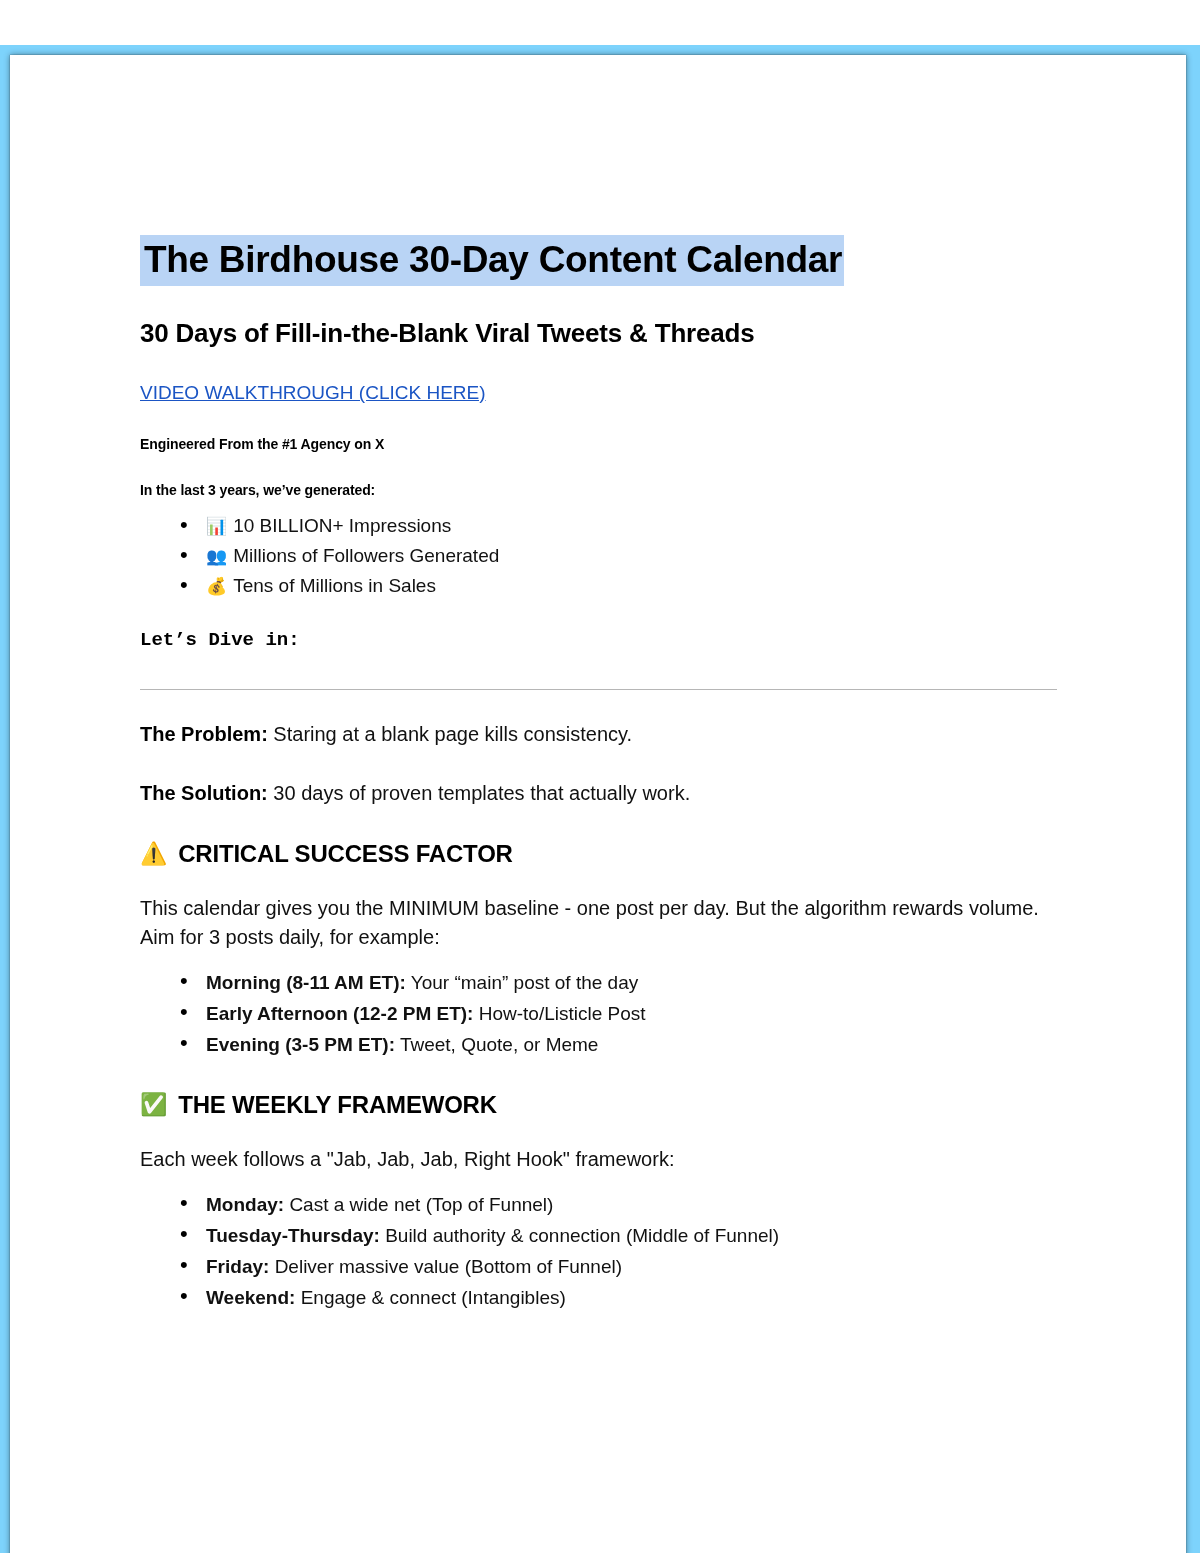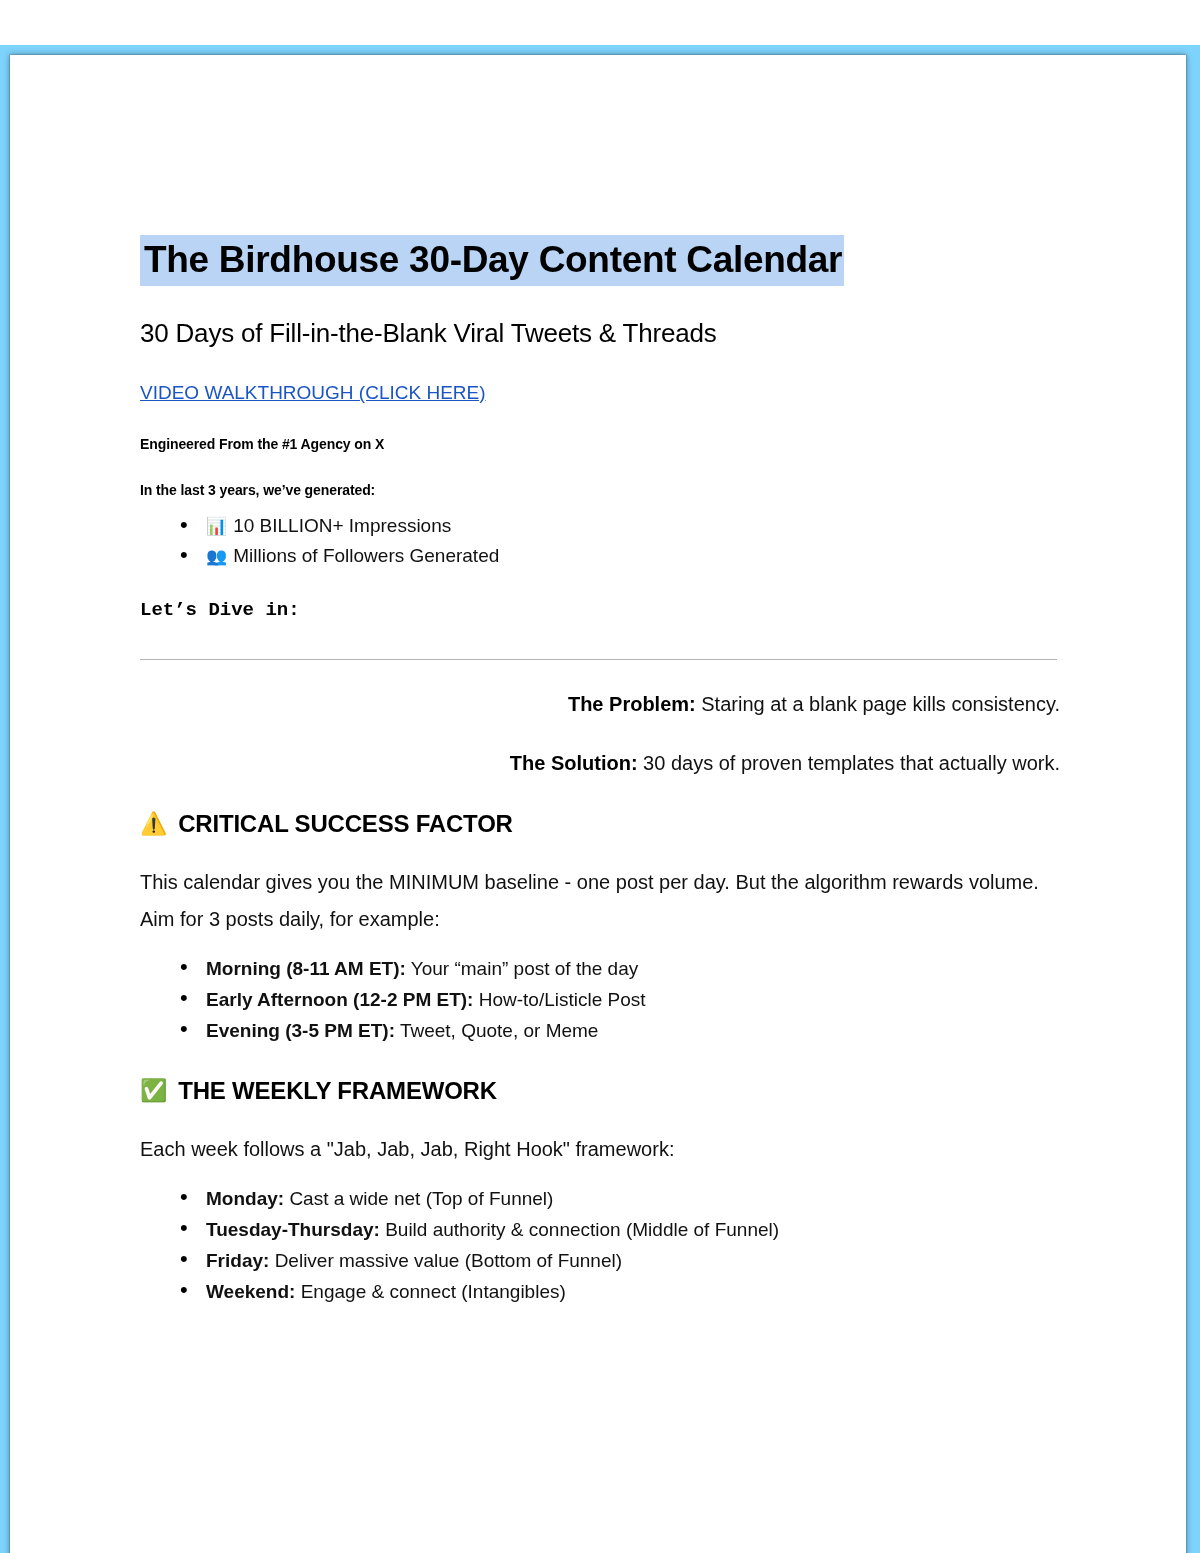--- a/index.html
+++ b/index.html
@@ -44,21 +44,21 @@
     font-weight: bold;
     color: #000000;
     background: #b9d4f5;
     letter-spacing: -0.3px;
     padding: 4px 2px 6px 4px;
   }
 
   .subtitle {
     margin-top: 40px;
     font-size: 26px;
-    font-weight: normal;
+    font-weight: bold;
     color: #000;
     letter-spacing: -0.2px;
   }
 
   .video-link {
     margin-top: 33px;
     font-size: 19px;
     color: #1b55c4;
     text-decoration: underline;
     display: inline-block;
@@ -110,40 +110,39 @@
     border: none;
     border-top: 1px solid #b6b6b6;
     width: 917px;
   }
 
   .para {
     margin-top: 30px;
     font-size: 20px;
     line-height: 29px;
     color: #111;
-    text-align: right;
   }
   .para b { font-weight: bold; color: #000; }
 
   .section-head {
     margin-top: 32px;
     font-size: 24px;
     font-weight: bold;
     color: #000;
     letter-spacing: -0.2px;
     display: flex;
     align-items: center;
     gap: 11px;
   }
   .section-head .sec-emoji { font-size: 22px; }
 
   .body-para {
     margin-top: 26px;
     font-size: 20px;
-    line-height: 37px;
+    line-height: 29px;
     color: #111;
     width: 900px;
   }
 
   ul.bullets.tight li { line-height: 29px; margin-bottom: 2px; }
   ul.bullets.tight { margin-top: 16px; }
 </style>
 </head>
 <body>
 
@@ -164,20 +163,23 @@
 
     <div class="h-bold mt-30">In the last 3 years, we’ve generated:</div>
 
     <ul class="bullets">
       <li>
         <span class="emoji">📊</span><span>10 BILLION+ Impressions</span>
       </li>
       <li>
         <span class="emoji">👥</span><span>Millions of Followers Generated</span>
       </li>
+      <li>
+        <span class="emoji">💰</span><span>Tens of Millions in Sales</span>
+      </li>
     </ul>
 
     <div class="lets-dive">Let’s Dive in:</div>
 
     <hr class="rule">
 
     <div class="para">
       <b>The Problem:</b>
       <span>Staring at a blank page kills consistency.</span>
     </div>

